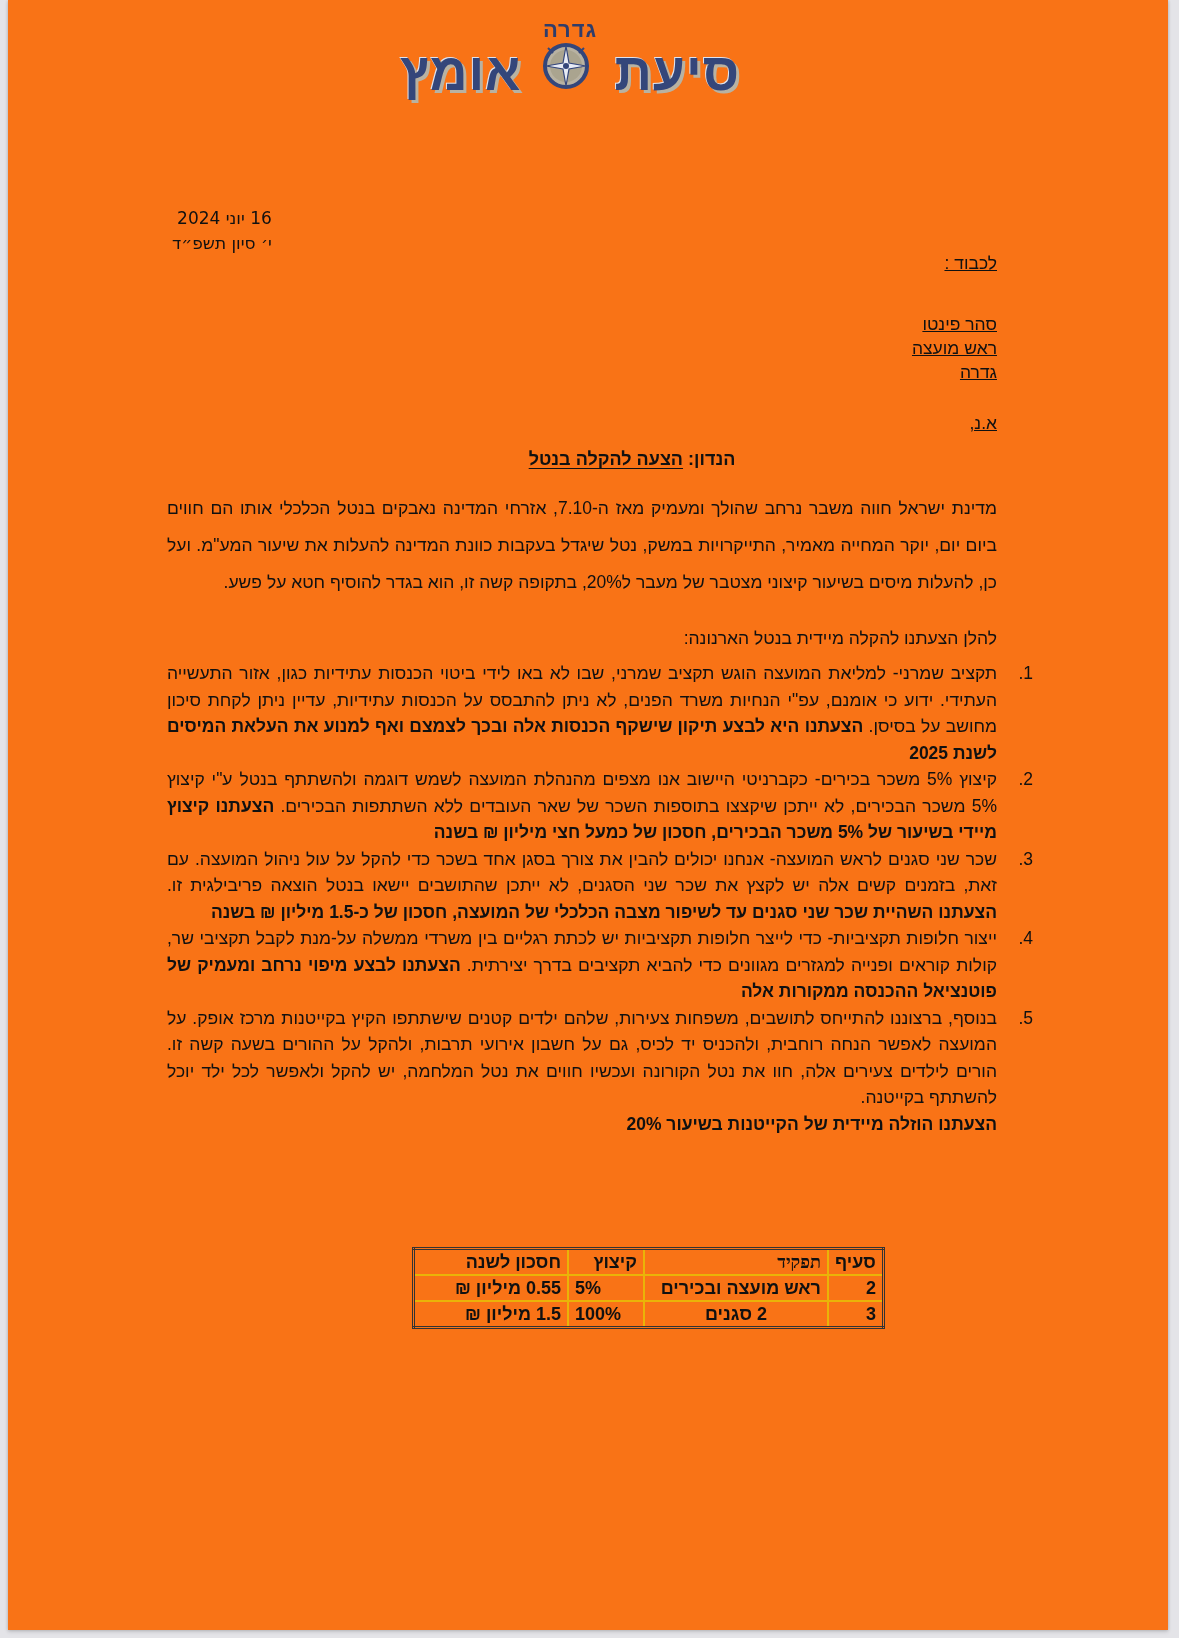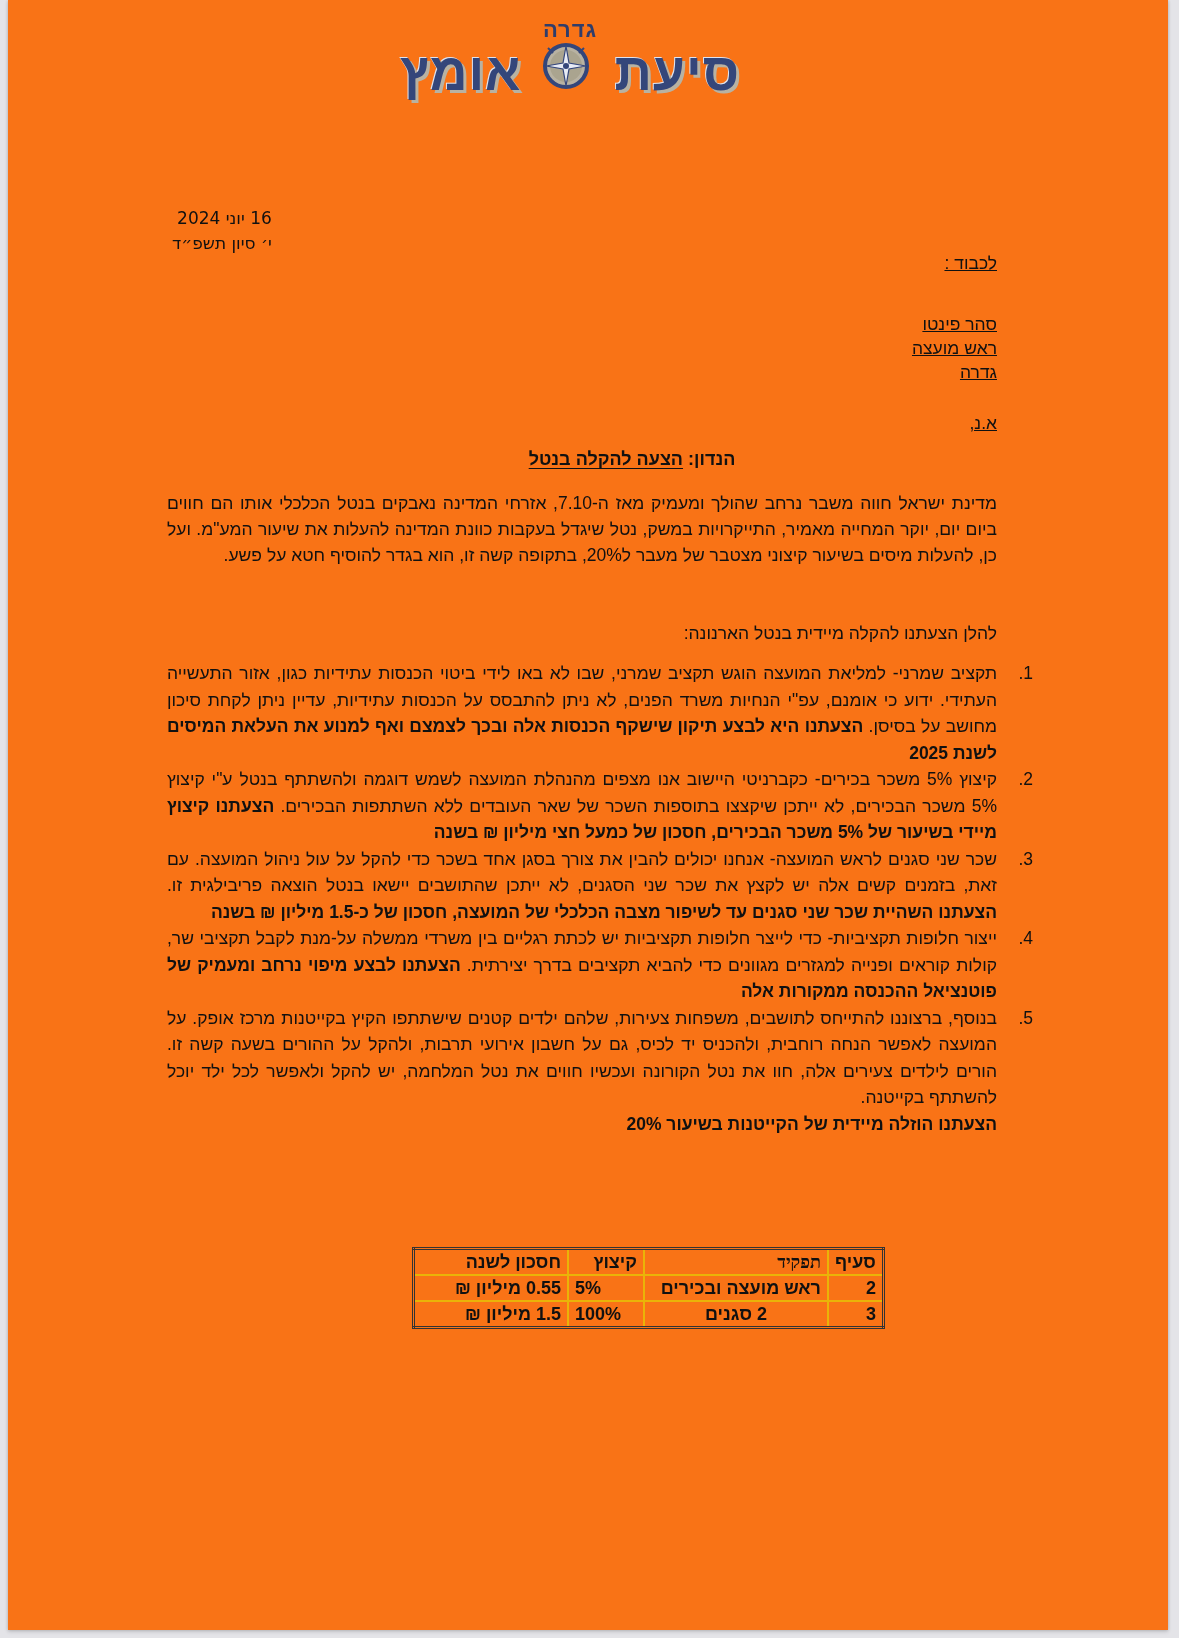--- a/index.html
+++ b/index.html
@@ -20,21 +20,21 @@
     text-shadow: 3px 3px 0 #b8b2a2, -1px -1px 0 #dfe3ee; letter-spacing:1px; }
   .logo-word.r { right:0; }
   .logo-word.l { left:0; }
   .logo-compass { position:absolute; left:140px; top:-4px; width:52px; height:52px; }
   .logo-sub { font-size:22px; color:#3d4a70; letter-spacing:11px; margin-top:6px; line-height:24px; }
   .t { font-size:17.5px; line-height:26px; white-space:nowrap; }
   .date { font-family:"DejaVu Sans", sans-serif; font-size:17px; line-height:25px; }
   .right-col { position:absolute; right:171px; text-align:right;text-decoration:underline; }
   .subject { position:absolute; left:0; width:1160px; text-align:center; top:449px; font-weight:bold; font-size:18px;margin-left:44px; }
   .subject u { text-underline-offset:3px; }
-  .para { position:absolute; right:171px; width:830px; text-align:justify; font-size:17.5px; line-height:26px; }
+  .para { position:absolute; right:171px; width:830px; text-align:justify; font-size:17.5px; line-height:37px; }
   .list { position:absolute; right:135px; width:866px; margin:0; padding:0; list-style:none; }
   .list li { position:relative; padding-right:36px; font-size:17.5px; line-height:26.5px; text-align:justify; }
   .list li .num { position:absolute; right:0; top:0; }
   b { font-weight:bold; }
   table.savings {
     position:absolute; left:404px; top:1247px; border-collapse:collapse; font-weight:bold; font-size:18px;
     border:3px double #333;
   }
   table.savings td { border:2px solid #eab308; padding:0 6px; height:24px; line-height:24px; }
   .summary { position:absolute; right:171px; width:830px; top:1355px; font-weight:bold; font-size:18px; line-height:27px; text-align:right; }

